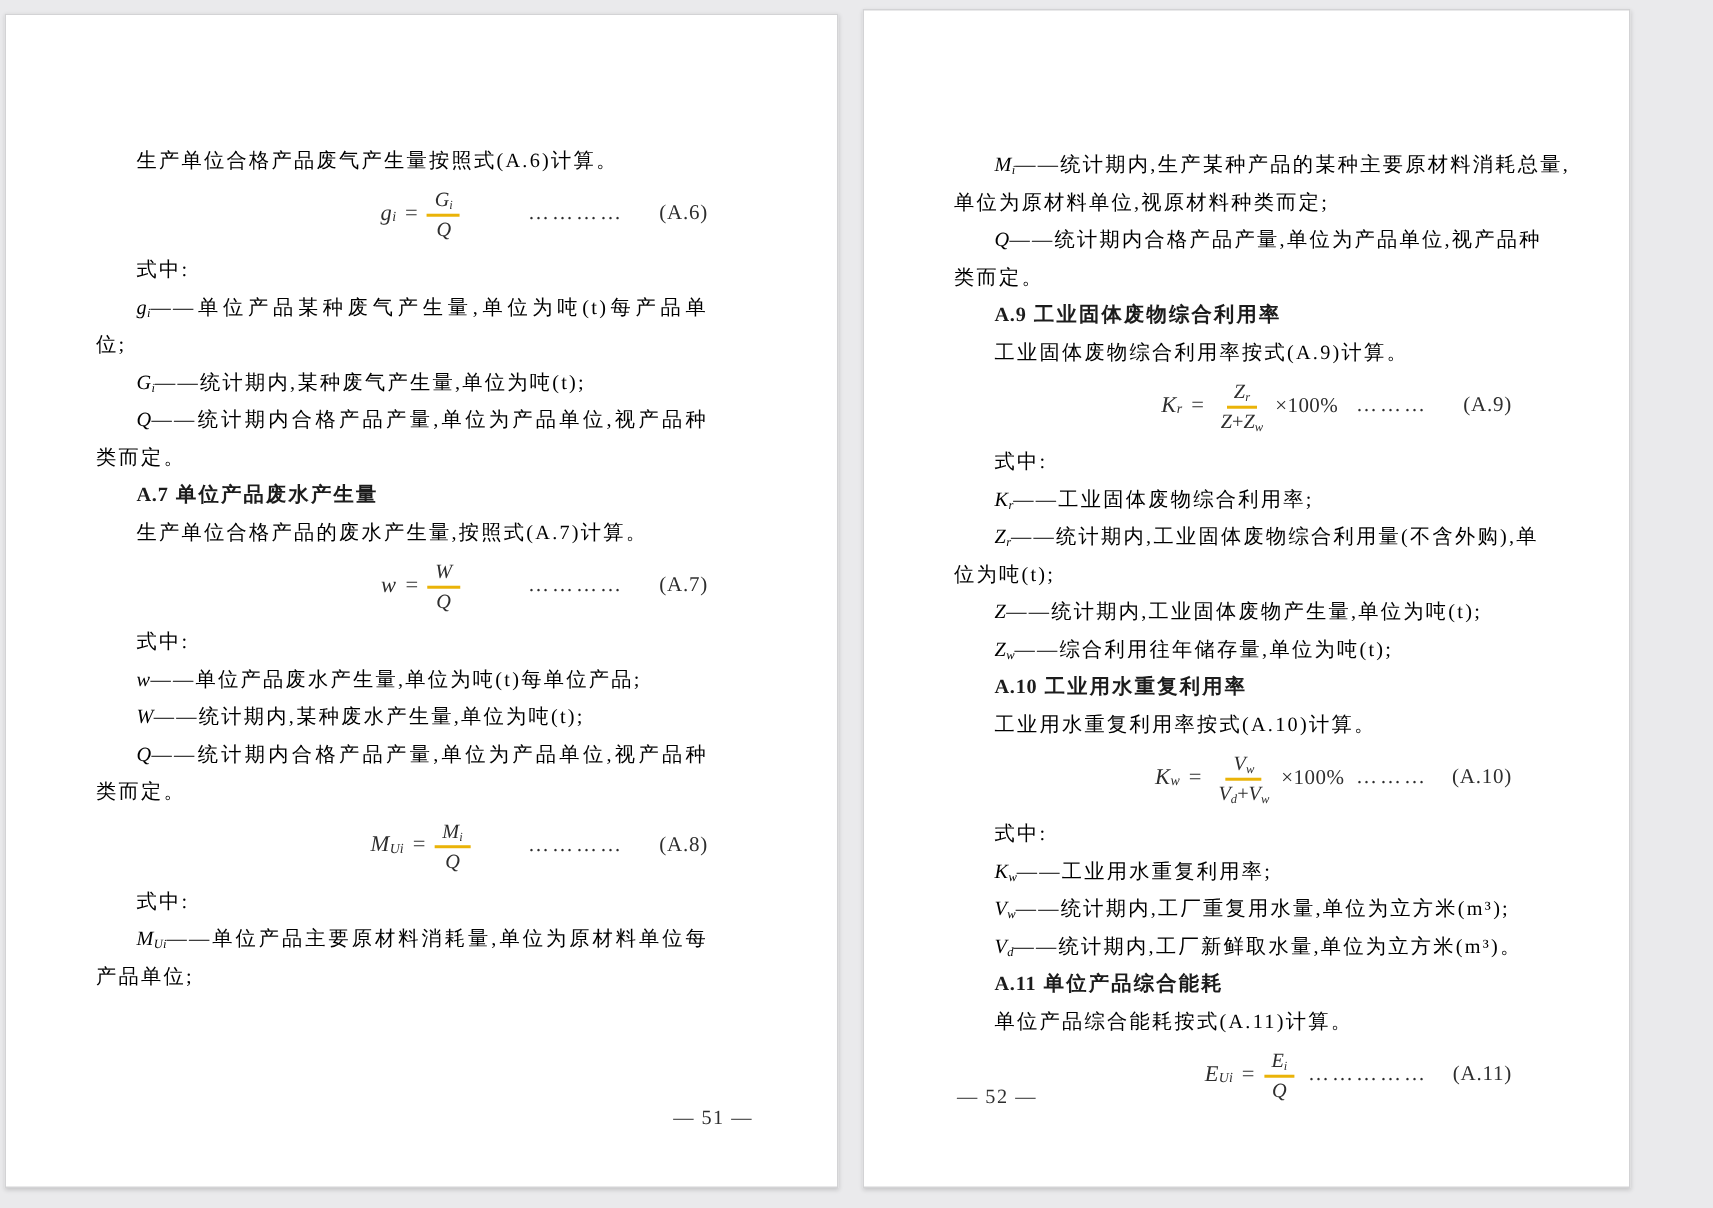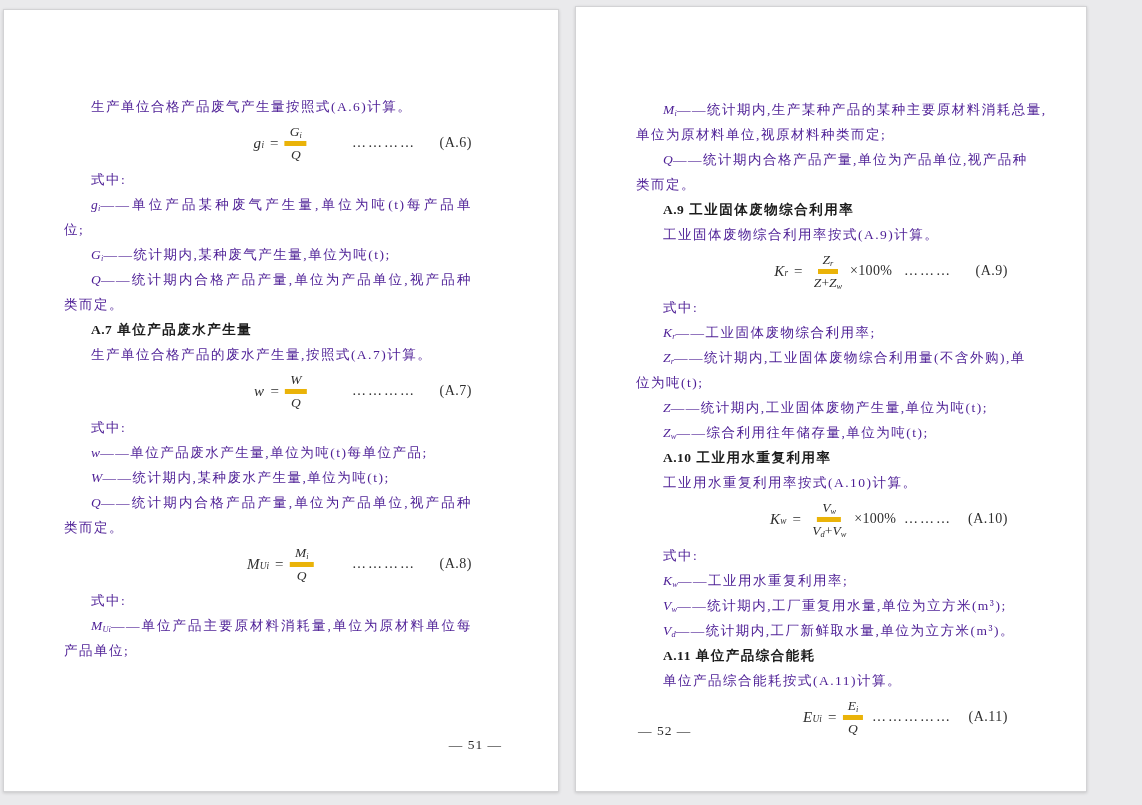--- a/index.html
+++ b/index.html
@@ -5,39 +5,39 @@
   html,body{margin:0;padding:0;background:#eaeaec;}
   .canvas{position:relative;width:1142px;height:805px;background:#eaeaec;overflow:hidden;
           font-family:"Liberation Serif","DejaVu Serif",serif;}
   .page{position:absolute;background:#ffffff;border:1px solid #d3d3d5;box-sizing:border-box;
         box-shadow:0 1px 3px rgba(0,0,0,.16);}
   .page-left{left:3px;top:9px;width:556px;height:783px;}
   .page-right{left:575px;top:6px;width:512px;height:786px;}
   .content{box-sizing:border-box;}
   .page-left  .content{margin:0 86px 0 60px;padding-top:84px;}
   .page-right .content{margin:0 78px 0 60px;padding-top:90px;}
-  .bline{font-size:13.5px;letter-spacing:1.5px;line-height:25px;color:#4c1d95;
+  .bline{font-size:13.5px;letter-spacing:1.5px;line-height:25px;color:#000000;
          text-align:justify;white-space:nowrap;}
   .bline.ind{padding-left:27px;}
   .bline.full{text-align-last:justify;}
   .heading{font-weight:bold;color:#1c1c1c;}
   .hnum{font-family:"Liberation Serif","DejaVu Serif",serif;letter-spacing:.5px;}
   .math{font-family:"Liberation Serif","DejaVu Serif",serif;letter-spacing:.3px;}
   .math i,.f-expr i{font-style:italic;}
   sub{font-size:.62em;line-height:0;position:relative;bottom:-.25em;vertical-align:baseline;
       letter-spacing:0;font-style:italic;}
   .formula{position:relative;height:48px;}
   .f-expr{position:absolute;left:53%;top:50%;transform:translate(-50%,-50%);
           display:inline-flex;align-items:center;font-size:15px;letter-spacing:.3px;
           color:#2e2e2e;white-space:nowrap;}
   .eq{margin:0 6px;}
   .sfx{margin-left:3px;font-size:14px;}
   .frac{display:inline-flex;flex-direction:column;align-items:center;line-height:1.15;
         font-size:13.5px;letter-spacing:0;}
-  .frac .num{padding:0 5px 1px;border-bottom:5px solid #eab308;}
+  .frac .num{padding:0 5px 1px;border-bottom:2px solid #eab308;}
   .frac .den{padding:1px 5px 0;}
   .f-dots{position:absolute;right:56px;top:50%;transform:translateY(-50%);
           letter-spacing:2px;font-size:14px;color:#2e2e2e;}
   .f-label{position:absolute;right:0;top:50%;transform:translateY(-50%);
            font-size:14px;color:#2e2e2e;letter-spacing:.5px;}
   .pagenum{position:absolute;font-size:13.5px;color:#2e2e2e;letter-spacing:1px;}
   .page-left  .pagenum{right:56px;bottom:38px;}
   .page-right .pagenum{left:62px;bottom:52px;}
 </style>
 </head>

